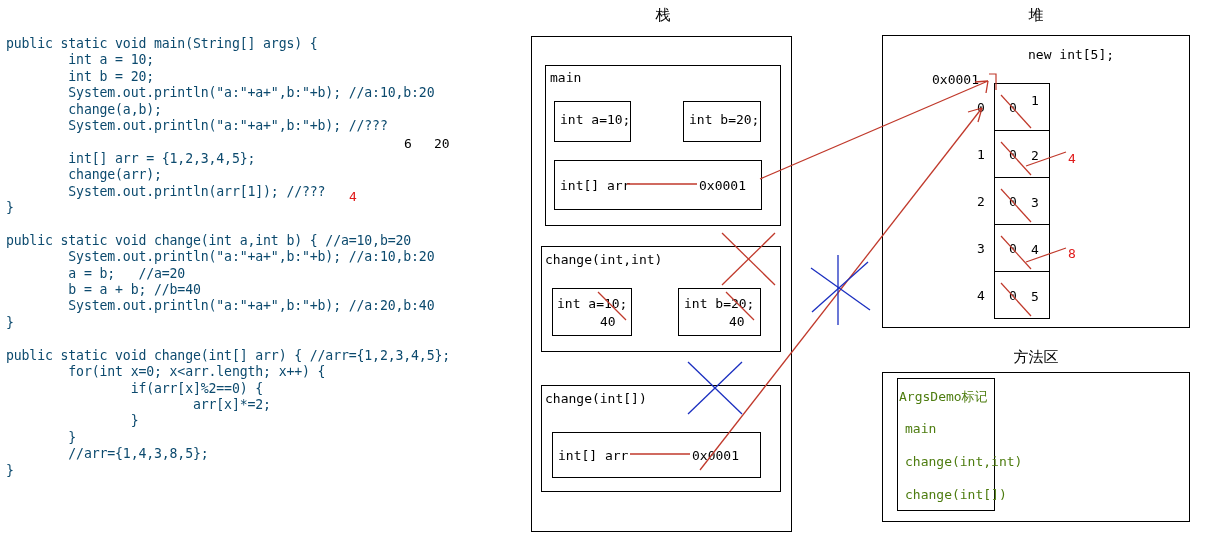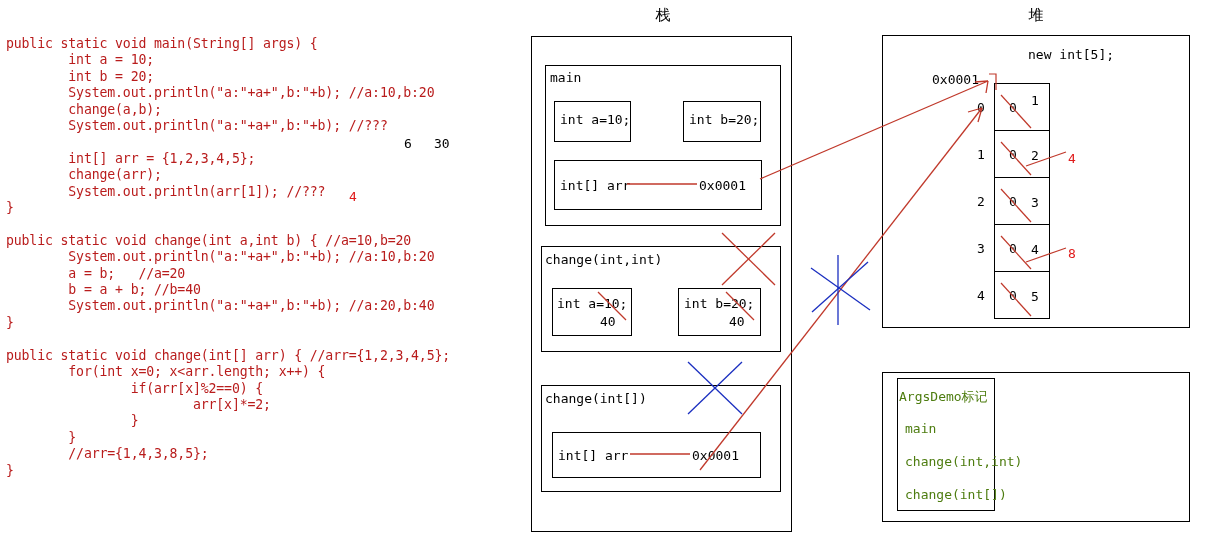--- a/index.html
+++ b/index.html
@@ -22,21 +22,21 @@
     position: absolute;
     left: 6px;
     top: 36px;
     width: 500px;
   }
   .code-block {
     white-space: pre;
     font-family: "DejaVu Sans Mono", "Liberation Mono", monospace;
     font-size: 13.2px;
     line-height: 16.4px;
-    color: #b91c1c;
+    color: #0c4a6e;
     letter-spacing: -0.15px;
   }
   .code-block + .code-block { margin-top: 16.4px; }
 
   .ann-red {
     position: absolute;
     color: #e01b1b;
     font-family: "DejaVu Sans Mono", "Liberation Mono", monospace;
     font-size: 13px;
   }
@@ -136,21 +136,21 @@
         for(int x=0; x&lt;arr.length; x++) {
                 if(arr[x]%2==0) {
                         arr[x]*=2;
                 }
         }
         //arr={1,4,3,8,5};
 }</div>
   </div>
 
   <span class="ann-black" style="left:404px; top:136px;">6</span>
-  <span class="ann-black" style="left:434px; top:136px;">30</span>
+  <span class="ann-black" style="left:434px; top:136px;">20</span>
   <span class="ann-red" style="left:349px; top:189px;">4</span>
 
   <div class="region-title" style="left:583px; top:6px; width:160px;">栈</div>
   <div class="box" style="left:531px; top:36px; width:261px; height:496px;"></div>
 
   <div class="box" style="left:545px; top:65px; width:236px; height:161px;"></div>
   <div class="box-label" style="left:550px; top:70px;">main</div>
 
   <div class="box" style="left:554px; top:101px; width:77px; height:41px;"></div>
   <div class="cell-text" style="left:560px; top:112px;">int a=10;</div>
@@ -207,20 +207,21 @@
 
   <div class="cell-text" style="left:1031px; top:93px;">1</div>
   <div class="cell-text" style="left:1031px; top:148px;">2</div>
   <div class="cell-text" style="left:1031px; top:195px;">3</div>
   <div class="cell-text" style="left:1031px; top:242px;">4</div>
   <div class="cell-text" style="left:1031px; top:289px;">5</div>
 
   <div class="ann-red" style="left:1068px; top:151px;">4</div>
   <div class="ann-red" style="left:1068px; top:246px;">8</div>
 
+  <div class="region-title" style="left:956px; top:348px; width:160px;">方法区</div>
   <div class="box" style="left:882px; top:372px; width:308px; height:150px;"></div>
   <div class="box" style="left:897px; top:378px; width:98px; height:133px;"></div>
   <div class="method-list-item" style="left:899px; top:388px;">ArgsDemo标记</div>
   <div class="method-list-item" style="left:905px; top:421px;">main</div>
   <div class="method-list-item" style="left:905px; top:454px;">change(int,int)</div>
   <div class="method-list-item" style="left:905px; top:487px;">change(int[])</div>
 
   <svg id="marks" viewBox="0 0 1213 556" xmlns="http://www.w3.org/2000/svg">
 
     <line x1="627" y1="184" x2="697" y2="184" stroke="#c0392b" stroke-width="1.4"></line>

